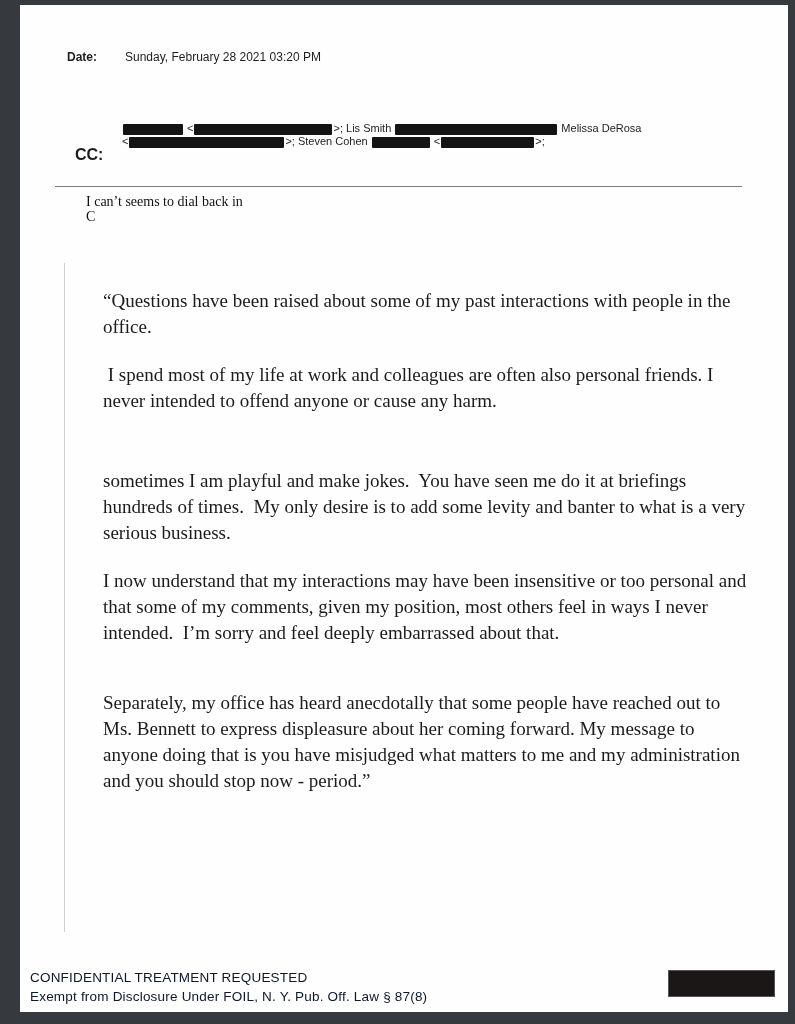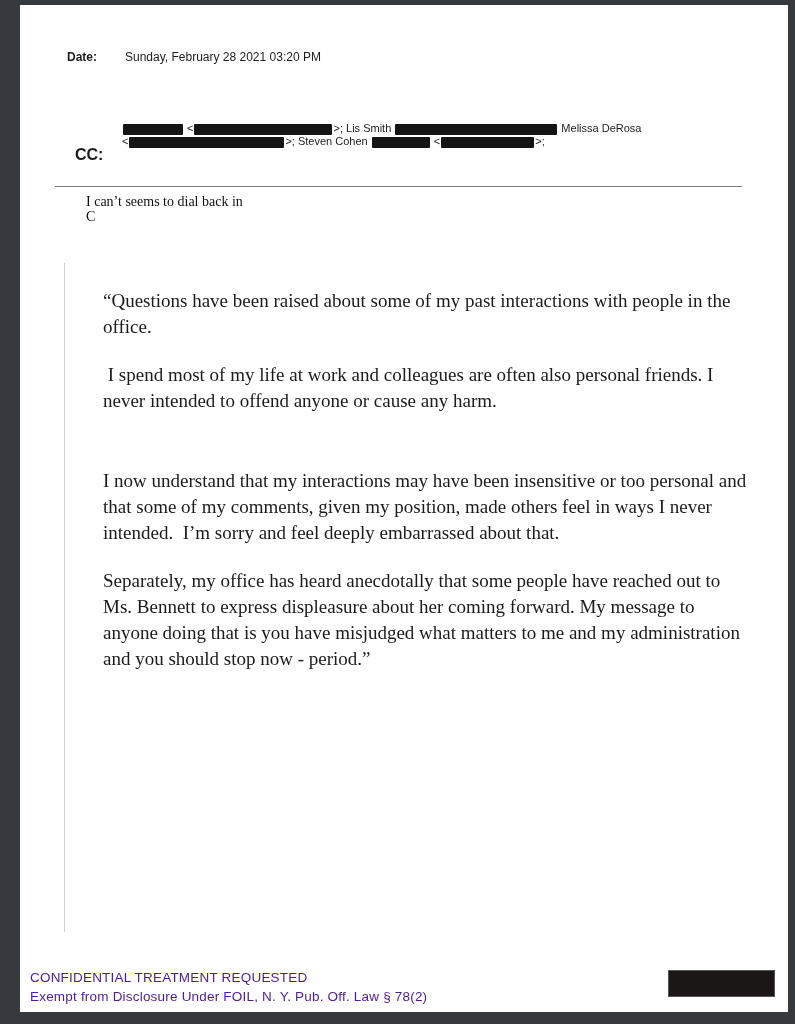--- a/index.html
+++ b/index.html
@@ -34,21 +34,21 @@
   
   .reply-line { position: absolute; left: 44px; top: 238px; font-family: "Liberation Serif", serif; font-size: 15px; color: #111; white-space: nowrap; }
   .reply-line .redact { height: 21px; vertical-align: middle; margin: 0 2px; border-radius: 2px; }
   
   .quote-bar { position: absolute; left: 44px; top: 258px; width: 1px; height: 669px; background: #cfcfcf; }
   .quote { position: absolute; left: 83px; top: 283px; width: 645px; font-family: "Liberation Serif", serif; font-size: 19px; line-height: 26px; color: #1b1b1b; }
   .quote p { margin: 0 0 22px; white-space: pre-wrap; font-family: Liberation Serif, serif; }
   .quote p.empty { height: 10px; margin-bottom: 22px; }
   .quote p:nth-child(5) { margin-bottom: 44px; }
   
-  .footer { position: absolute; left: 10px; top: 964px; font-size: 13.5px; line-height: 18.5px; color: #4c1d95; letter-spacing: 0.2px; }
+  .footer { position: absolute; left: 10px; top: 964px; font-size: 13.5px; line-height: 18.5px; color: #0f172a; letter-spacing: 0.2px; }
   .footer-redact { position: absolute; left: 648px; top: 965px; width: 105px; height: 25px; background: #1b1716; border: 1px solid #555; }
 </style>
 </head>
 <body>
 
 <div class="page">
 
   <div class="email-header">
     <div>
         <div class="hrow">
@@ -73,24 +73,25 @@
     <div>C</div>
   </div>
 
 
   <div class="quote-bar"></div>
 
   <div class="quote">
       <p>“Questions have been raised about some of my past interactions with people in the office.</p>
       <p> I spend most of my life at work and colleagues are often also personal friends. I never intended to offend anyone or cause any harm.</p>
       <p class="empty"></p>
-      <p>I now understand that my interactions may have been insensitive or too personal and that some of my comments, given my position, made others feel in ways I never intended.  I’m sorry and feel deeply embarrassed about that.</p>
+      <p>sometimes I am playful and make jokes.  You have seen me do it at briefings hundreds of times.  My only desire is to add some levity and banter to what is a very serious business.</p>
+      <p>I now understand that my interactions may have been insensitive or too personal and that some of my comments, given my position, most others feel in ways I never intended.  I’m sorry and feel deeply embarrassed about that.</p>
       <p>Separately, my office has heard anecdotally that some people have reached out to Ms. Bennett to express displeasure about her coming forward. My message to anyone doing that is you have misjudged what matters to me and my administration and you should stop now - period.”</p>
     </div>
 
   <div class="footer">
     <div>CONFIDENTIAL TREATMENT REQUESTED</div>
-    <div>Exempt from Disclosure Under FOIL, N. Y. Pub. Off. Law § 78(2)</div>
+    <div>Exempt from Disclosure Under FOIL, N. Y. Pub. Off. Law § 87(8)</div>
   </div>
 
   <div class="footer-redact"></div>
 
 </div>
 
 </body></html>

